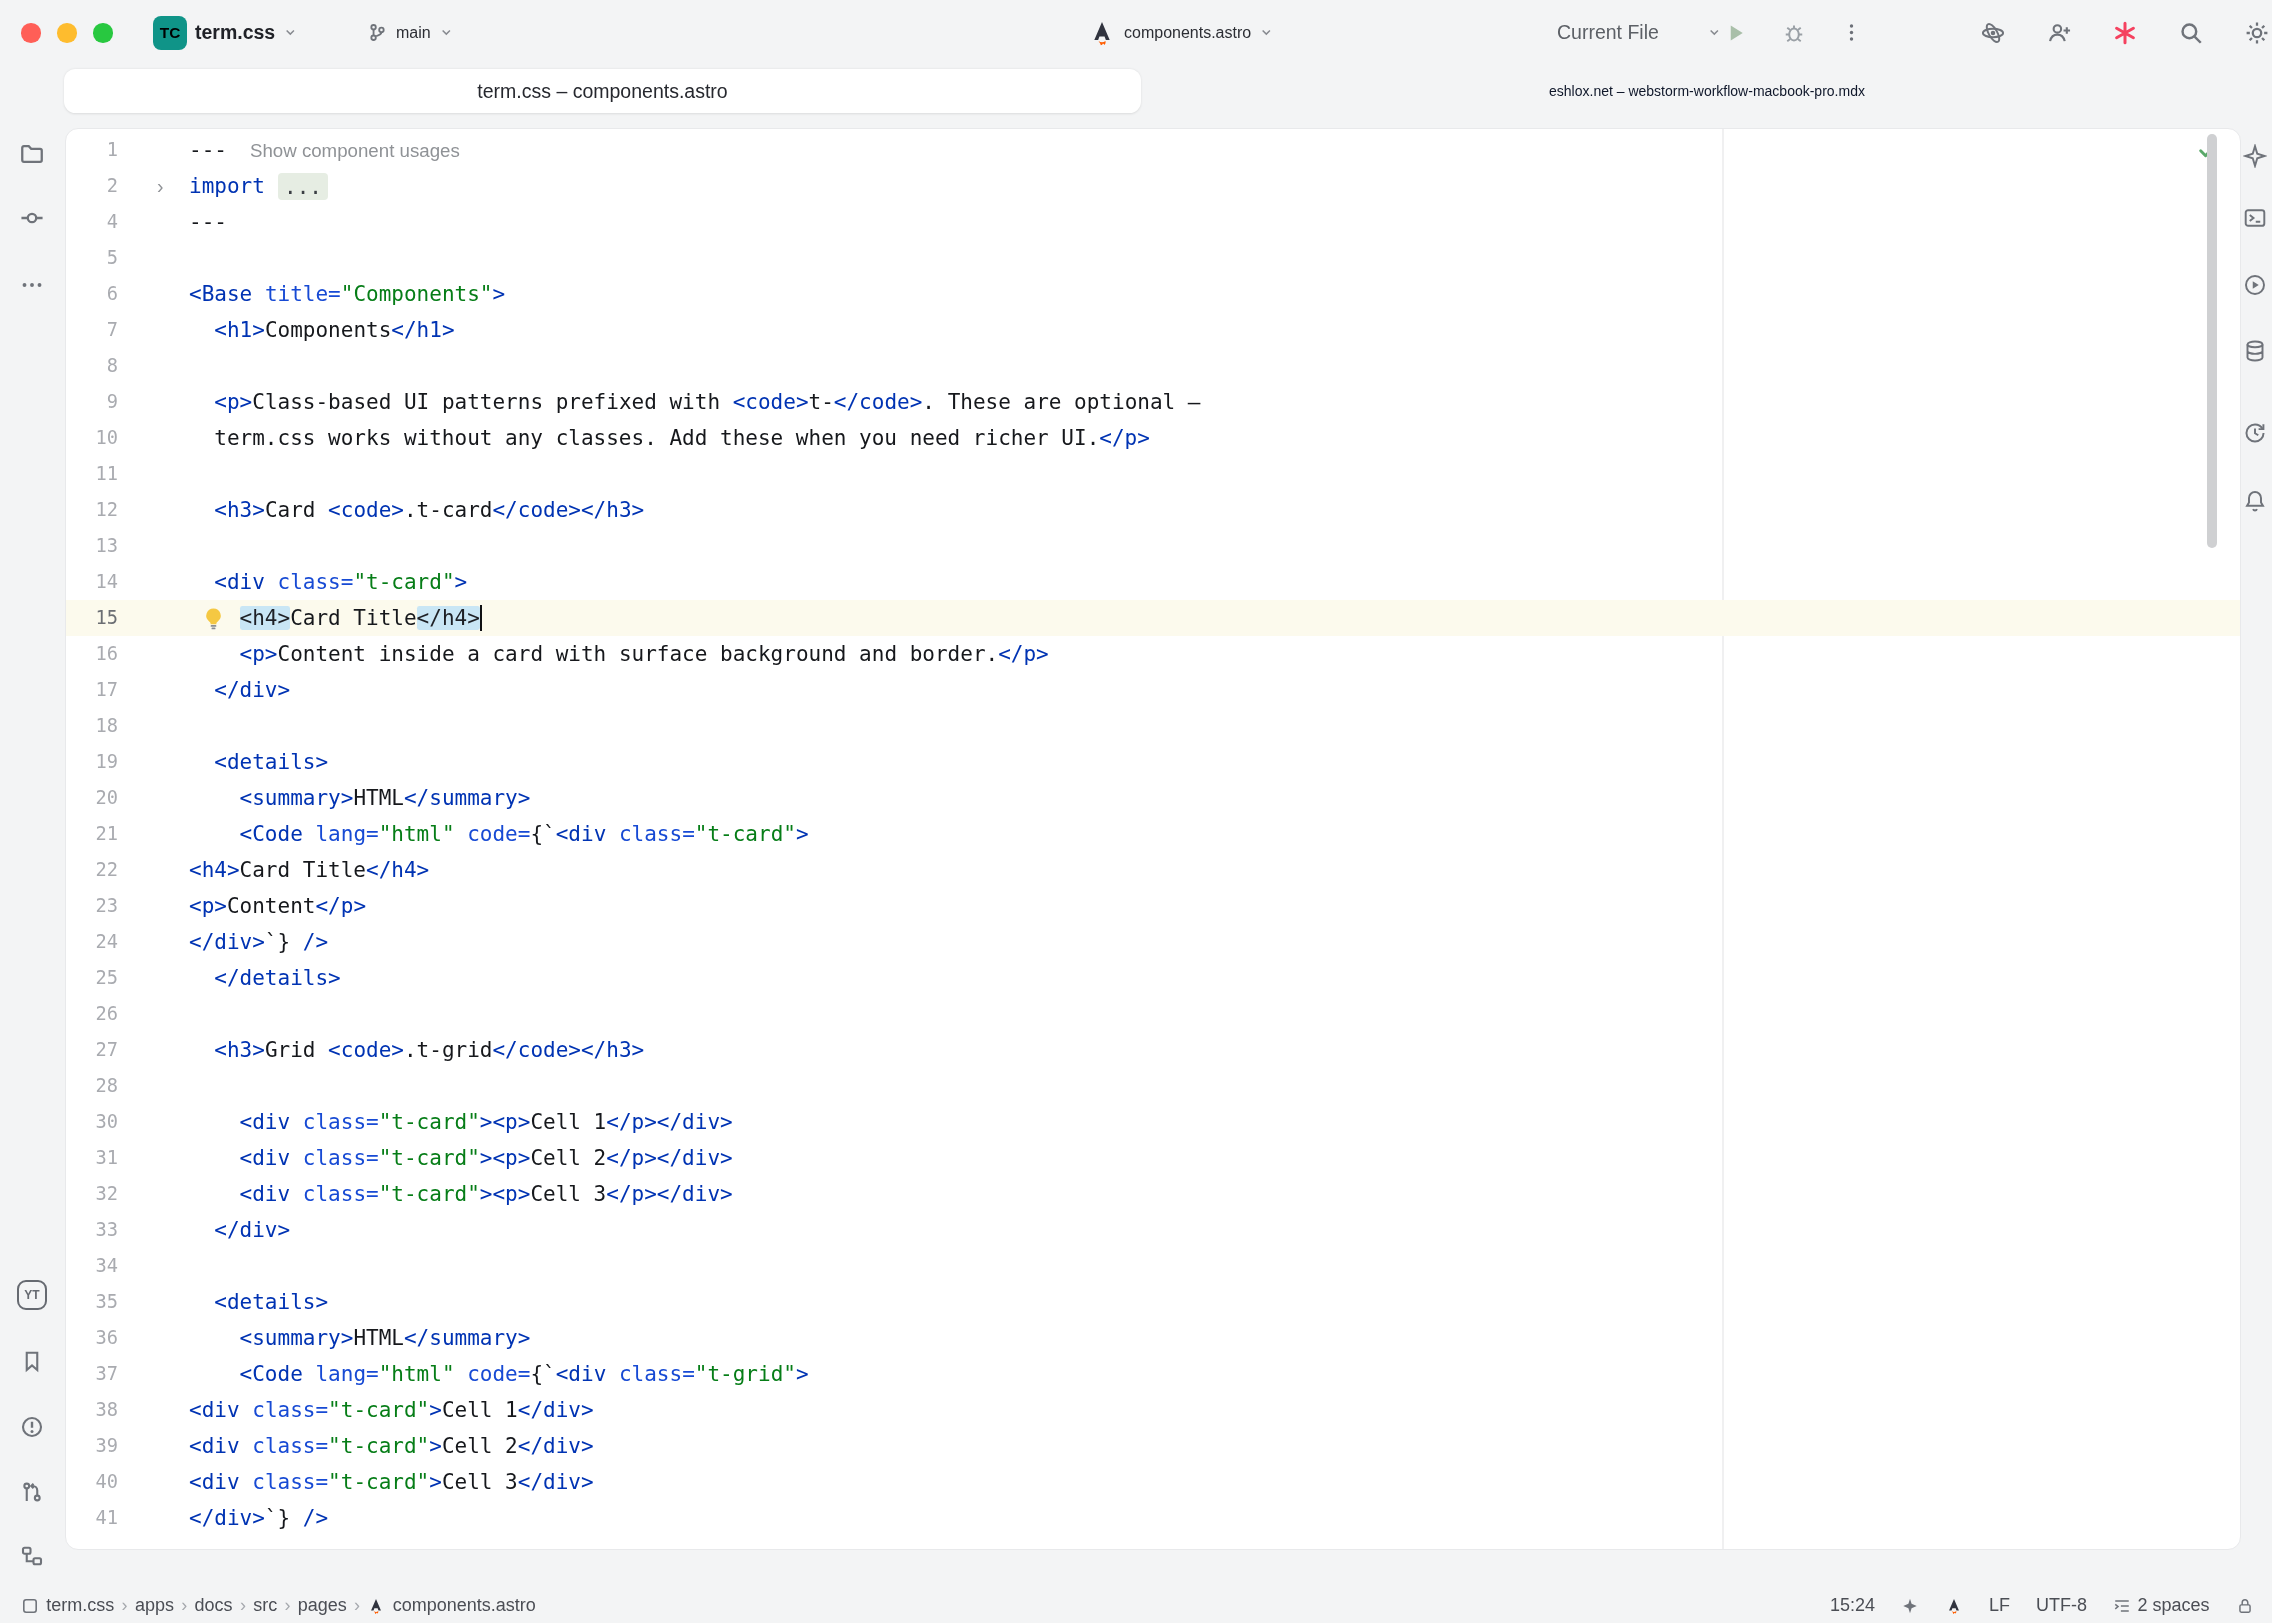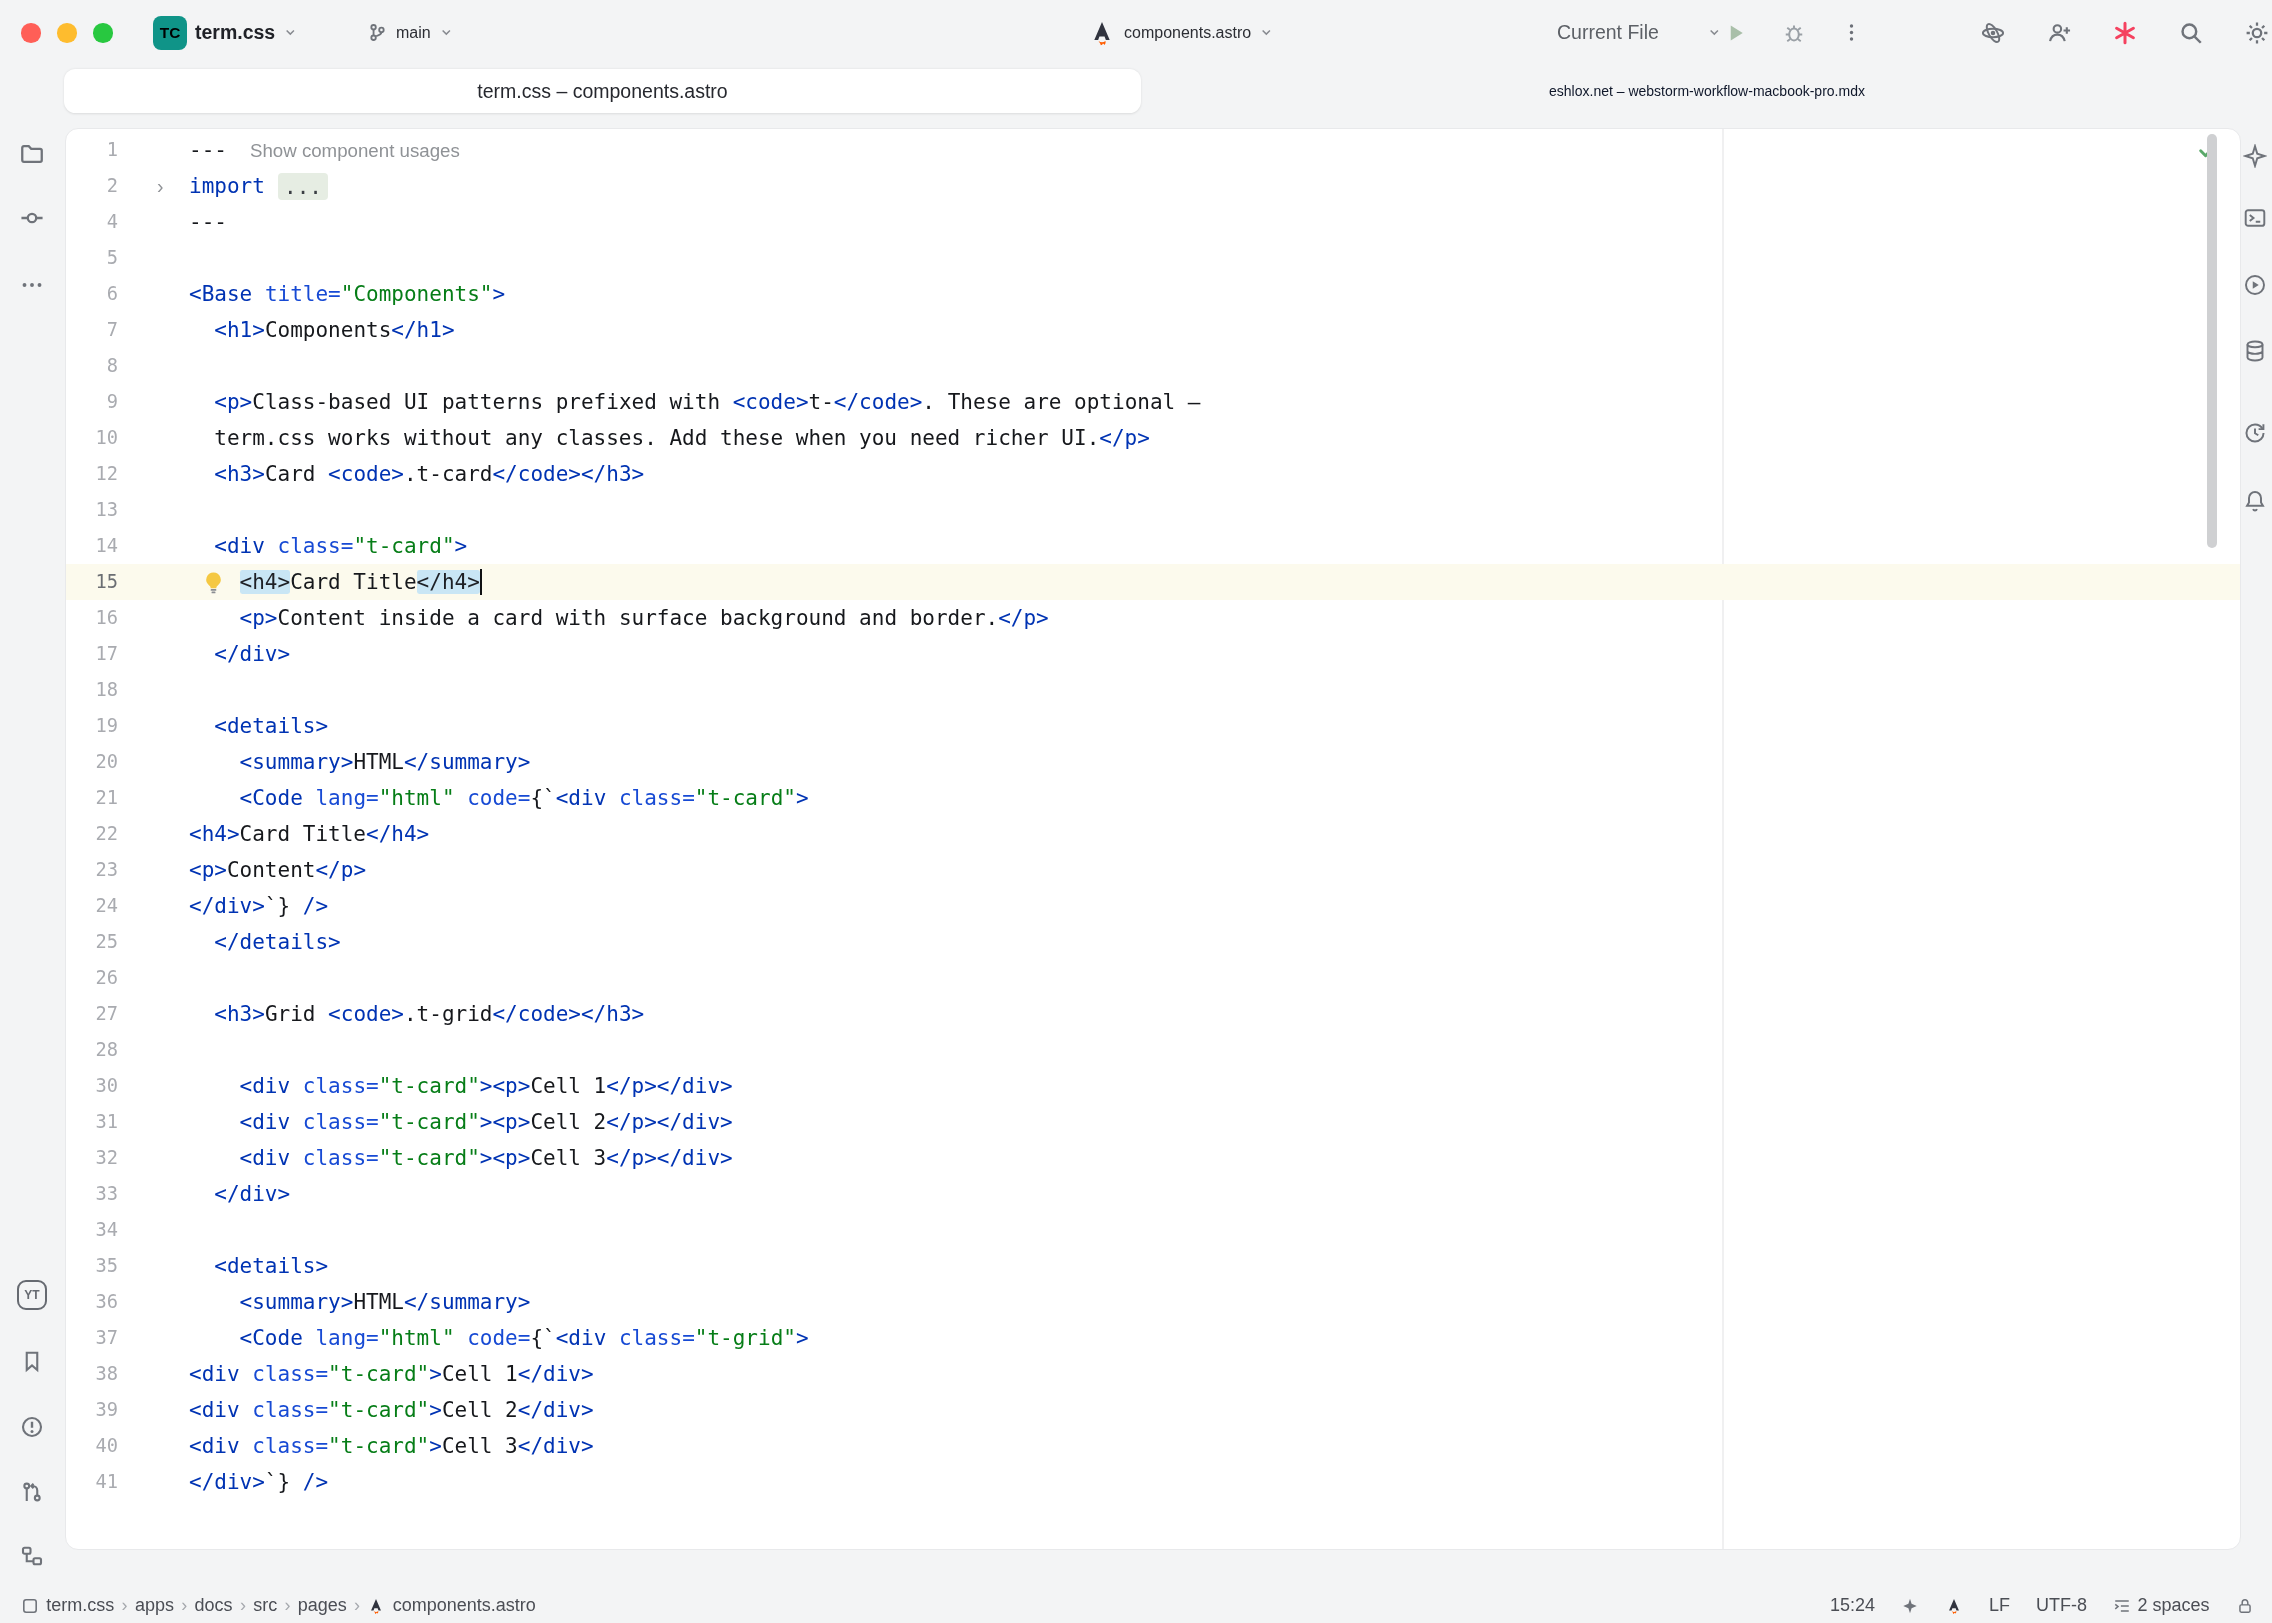--- a/index.html
+++ b/index.html
@@ -306,20 +306,21 @@
     <div class="code-lines">
         <div class="line"><span class="ln">1</span><span class="codetext"><span class="tok-t">---</span><span class="tok-h">Show component usages</span></span></div>
         <div class="line"><span class="ln">2</span><span class="foldmark">›</span><span class="codetext"><span class="tok-k">import</span><span class="tok-t"> </span><span class="tok-f">...</span></span></div>
         <div class="line"><span class="ln">4</span><span class="codetext"><span class="tok-t">---</span></span></div>
         <div class="line"><span class="ln">5</span><span class="codetext"></span></div>
         <div class="line"><span class="ln">6</span><span class="codetext"><span class="tok-g">&lt;Base</span><span class="tok-t"> </span><span class="tok-a">title=</span><span class="tok-s">"Components"</span><span class="tok-g">&gt;</span></span></div>
         <div class="line"><span class="ln">7</span><span class="codetext"><span class="tok-t">  </span><span class="tok-g">&lt;h1&gt;</span><span class="tok-t">Components</span><span class="tok-g">&lt;/h1&gt;</span></span></div>
         <div class="line"><span class="ln">8</span><span class="codetext"></span></div>
         <div class="line"><span class="ln">9</span><span class="codetext"><span class="tok-t">  </span><span class="tok-g">&lt;p&gt;</span><span class="tok-t">Class-based UI patterns prefixed with </span><span class="tok-g">&lt;code&gt;</span><span class="tok-t">t-</span><span class="tok-g">&lt;/code&gt;</span><span class="tok-t">. These are optional —</span></span></div>
         <div class="line"><span class="ln">10</span><span class="codetext"><span class="tok-t">  term.css works without any classes. Add these when you need richer UI.</span><span class="tok-g">&lt;/p&gt;</span></span></div>
+        <div class="line"><span class="ln">11</span><span class="codetext"></span></div>
         <div class="line"><span class="ln">12</span><span class="codetext"><span class="tok-t">  </span><span class="tok-g">&lt;h3&gt;</span><span class="tok-t">Card </span><span class="tok-g">&lt;code&gt;</span><span class="tok-t">.t-card</span><span class="tok-g">&lt;/code&gt;&lt;/h3&gt;</span></span></div>
         <div class="line"><span class="ln">13</span><span class="codetext"></span></div>
         <div class="line"><span class="ln">14</span><span class="codetext"><span class="tok-t">  </span><span class="tok-g">&lt;div</span><span class="tok-t"> </span><span class="tok-a">class=</span><span class="tok-s">"t-card"</span><span class="tok-g">&gt;</span></span></div>
         <div class="line current"><span class="ln">15</span><span class="bulb"><svg width="23" height="23" viewBox="0 0 16 16">
               <path d="M8 1a5 5 0 0 0-3 9c.6.5 1 1 1 1.7V12h4v-.3c0-.7.4-1.2 1-1.7a5 5 0 0 0-3-9z" fill="#f5c842"></path>
               <rect x="6" y="12.6" width="4" height="1.2" rx=".6" fill="#8a8d92"></rect>
               <rect x="6.6" y="14.3" width="2.8" height="1.2" rx=".6" fill="#8a8d92"></rect>
             </svg></span><span class="codetext"><span class="tok-t">    </span><span class="tok-m">&lt;h4&gt;</span><span class="tok-t">Card Title</span><span class="tok-m">&lt;/h4&gt;</span><span class="caret"></span></span></div>
         <div class="line"><span class="ln">16</span><span class="codetext"><span class="tok-t">    </span><span class="tok-g">&lt;p&gt;</span><span class="tok-t">Content inside a card with surface background and border.</span><span class="tok-g">&lt;/p&gt;</span></span></div>
         <div class="line"><span class="ln">17</span><span class="codetext"><span class="tok-t">  </span><span class="tok-g">&lt;/div&gt;</span></span></div>

